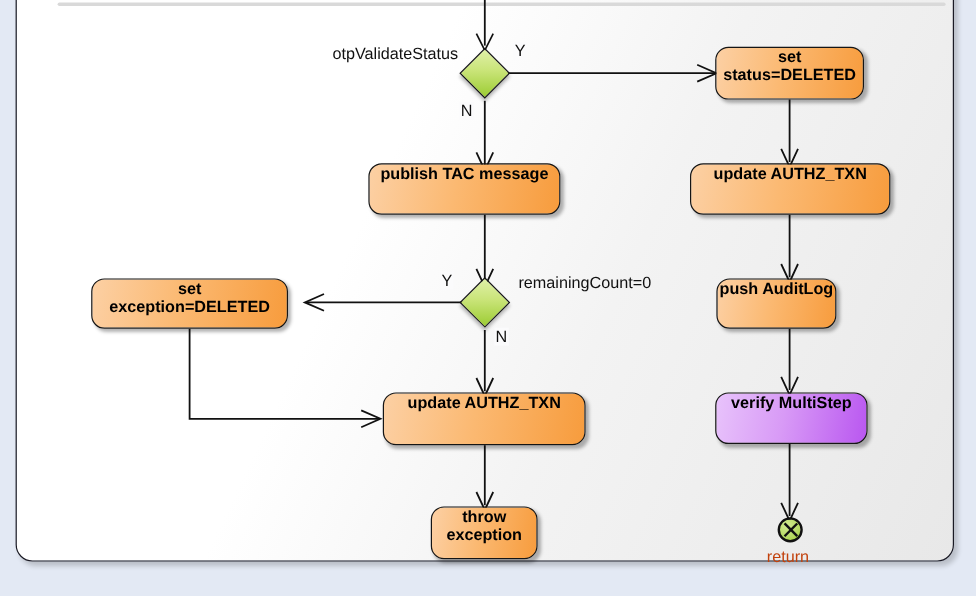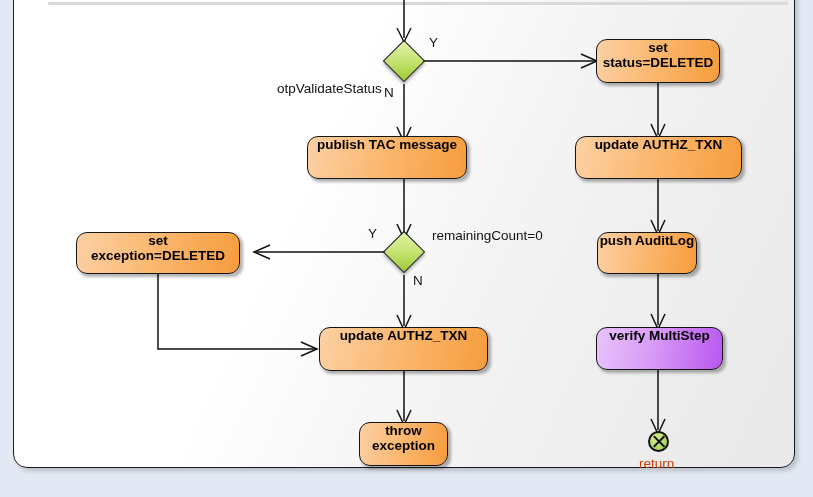--- a/index.html
+++ b/index.html
@@ -163,21 +163,21 @@
 
       <path d="M158,274 L158,349 L316,349"></path>
       <path d="M301,342 L317,349 L301,356"></path>
 
       <path d="M404,371 L404,421"></path>
       <path d="M397,410 L404,425 L411,410"></path>
     </g>
   </svg>
 
   <div class="diamond" style="left:389px; top:46px;"></div>
-  <div class="label" style="left:277px; top:37px;margin-top:44px;">otpValidateStatus</div>
+  <div class="label" style="left:277px; top:37px;">otpValidateStatus</div>
   <div class="guard" style="left:428px; top:35px;">Y</div>
   <div class="guard" style="left:383px; top:85px;">N</div>
 
   <div class="node action" style="left:596px; top:39px; width:124px; height:44px;">
     <div>
       <div>set</div>
       <div>status=DELETED</div>
     </div>
   </div>
 

